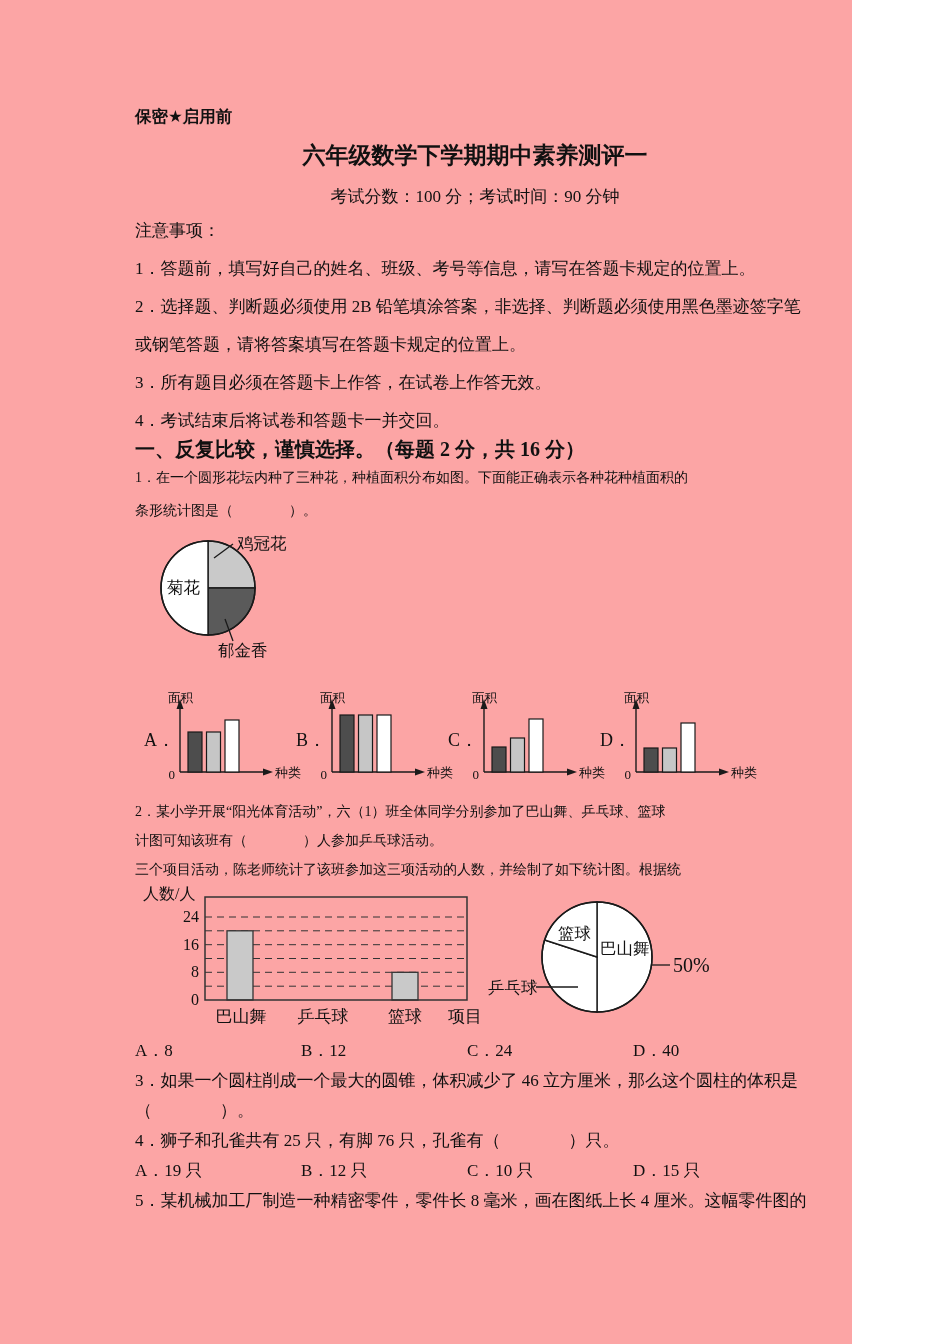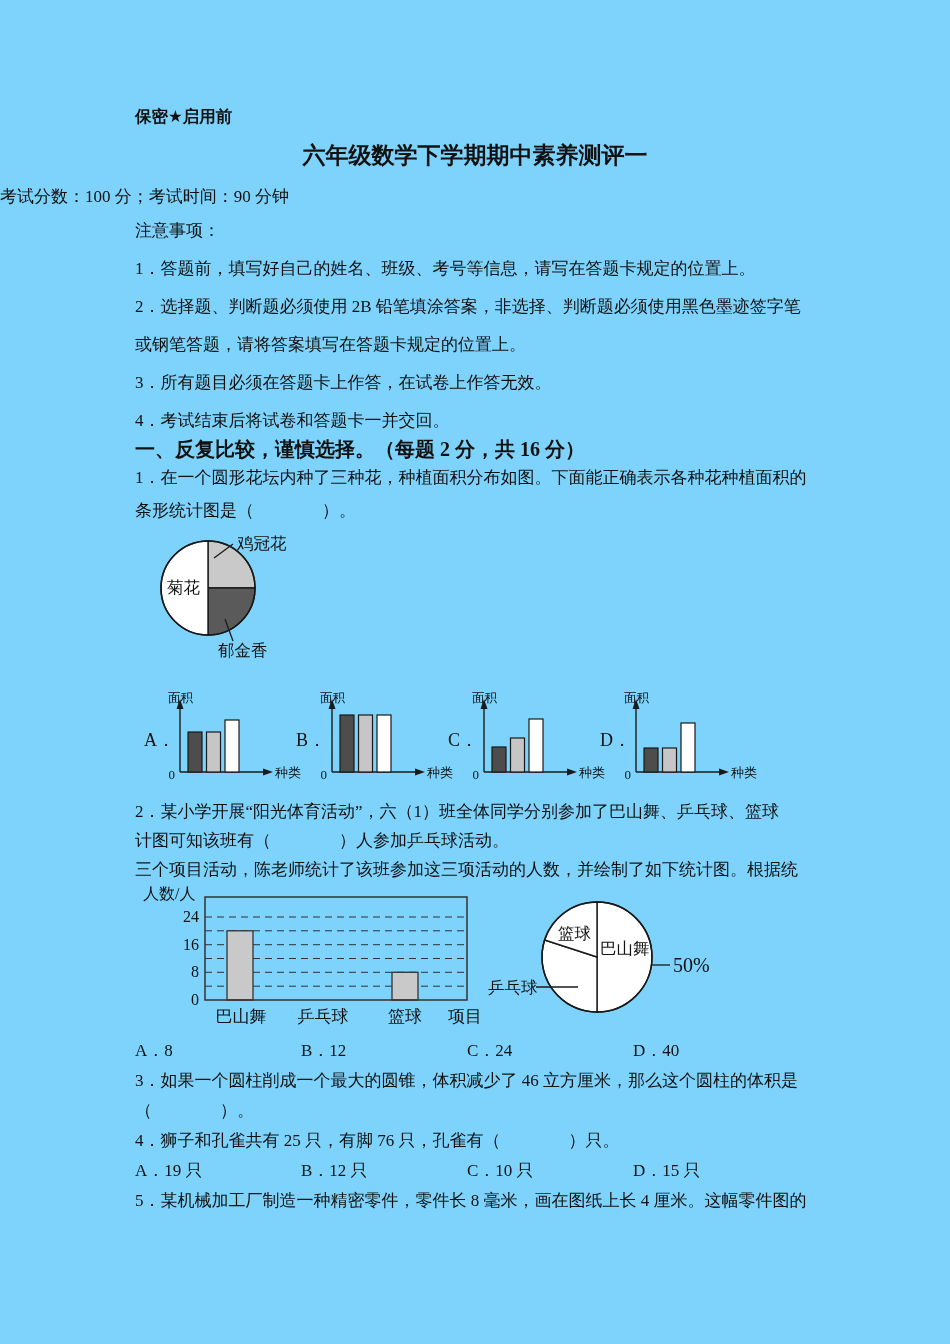--- a/index.html
+++ b/index.html
@@ -1,29 +1,29 @@
 <!DOCTYPE html>
 <html><head>
 <meta charset="utf-8">
 <style>
   html,body{margin:0;padding:0;background:#ffffff;}
-  .page{position:relative;width:950px;height:1344px;background:#7dd3fc;overflow:hidden;
+  .page{position:relative;width:852px;height:1344px;background:#fca5a5;overflow:hidden;
         font-family:"Liberation Serif","DejaVu Serif",serif;color:#111;}
   .abs{position:absolute;}
   .confidential{left:135px;top:106px;font-family:"Liberation Sans","DejaVu Sans",sans-serif;
         font-weight:bold;font-size:16.5px;}
   .title{left:0;top:140px;width:950px;text-align:center;
         font-family:Liberation Sans, sans-serif;font-weight:bold;font-size:23px;}
-  .subtitle{left:0;top:185px;width:950px;font-size:17px;}
+  .subtitle{left:0;top:185px;width:950px;text-align:center;font-size:17px;}
   .notes{left:135px;top:212px;width:710px;}
   .notes .nline{height:38px;line-height:38px;font-size:17px;white-space:nowrap;}
   .sec-heading{left:135px;top:436px;font-family:Liberation Serif, serif;
         font-weight:bold;font-size:20px;white-space:nowrap;}
   .q1text{left:135px;top:461px;width:710px;}
-  .qline{height:33px;line-height:33px;font-size:17px;white-space:nowrap;}
+  .qline{height:33px;line-height:33px;font-size:14px;white-space:nowrap;}
   .q2text{left:135px;top:797px;width:710px;}
   .q2text .qline{height:29px;line-height:29px;}
   .bottom{left:135px;top:1036px;width:760px;}
   .row{height:30px;line-height:30px;font-size:17px;white-space:nowrap;}
   .opt{display:inline-block;width:166px;font-size:17px;}
   
   .q1opts{left:0;top:678px;width:950px;height:110px;}
   .q1opt{position:absolute;top:0;width:170px;height:108px;}
   .opt-letter{position:absolute;left:4px;top:50px;font-size:18px;}
   svg{display:block;}

